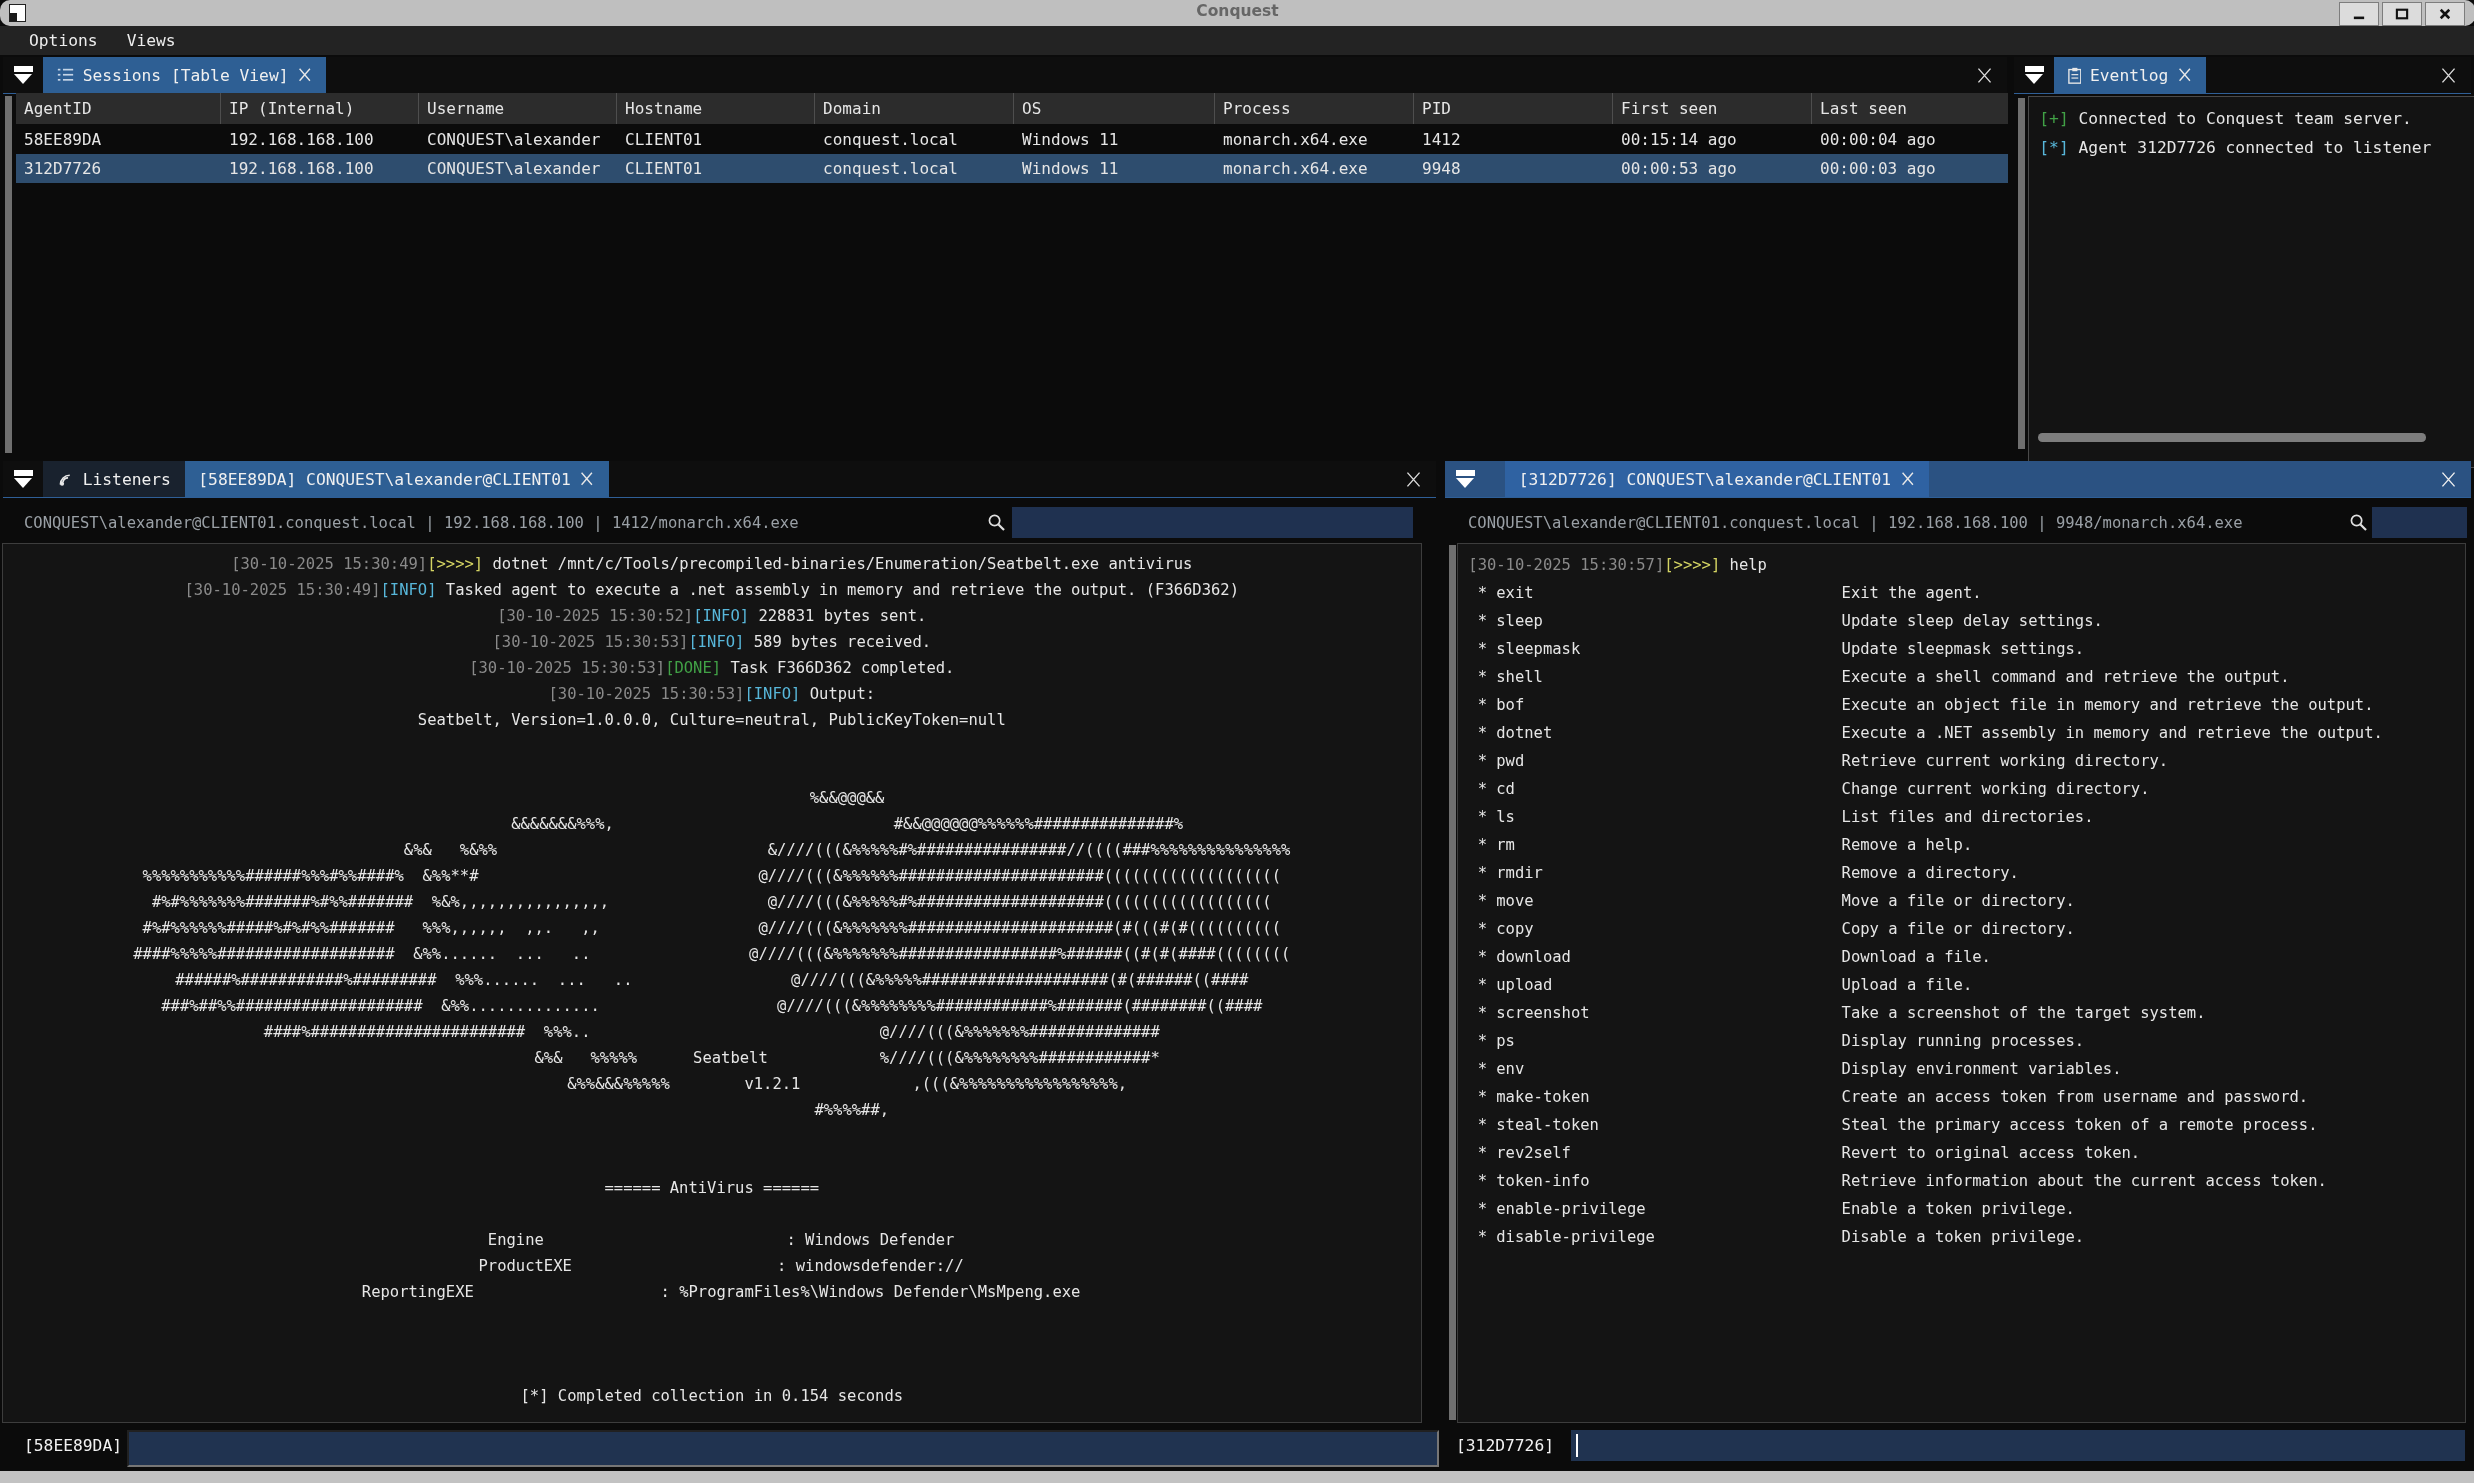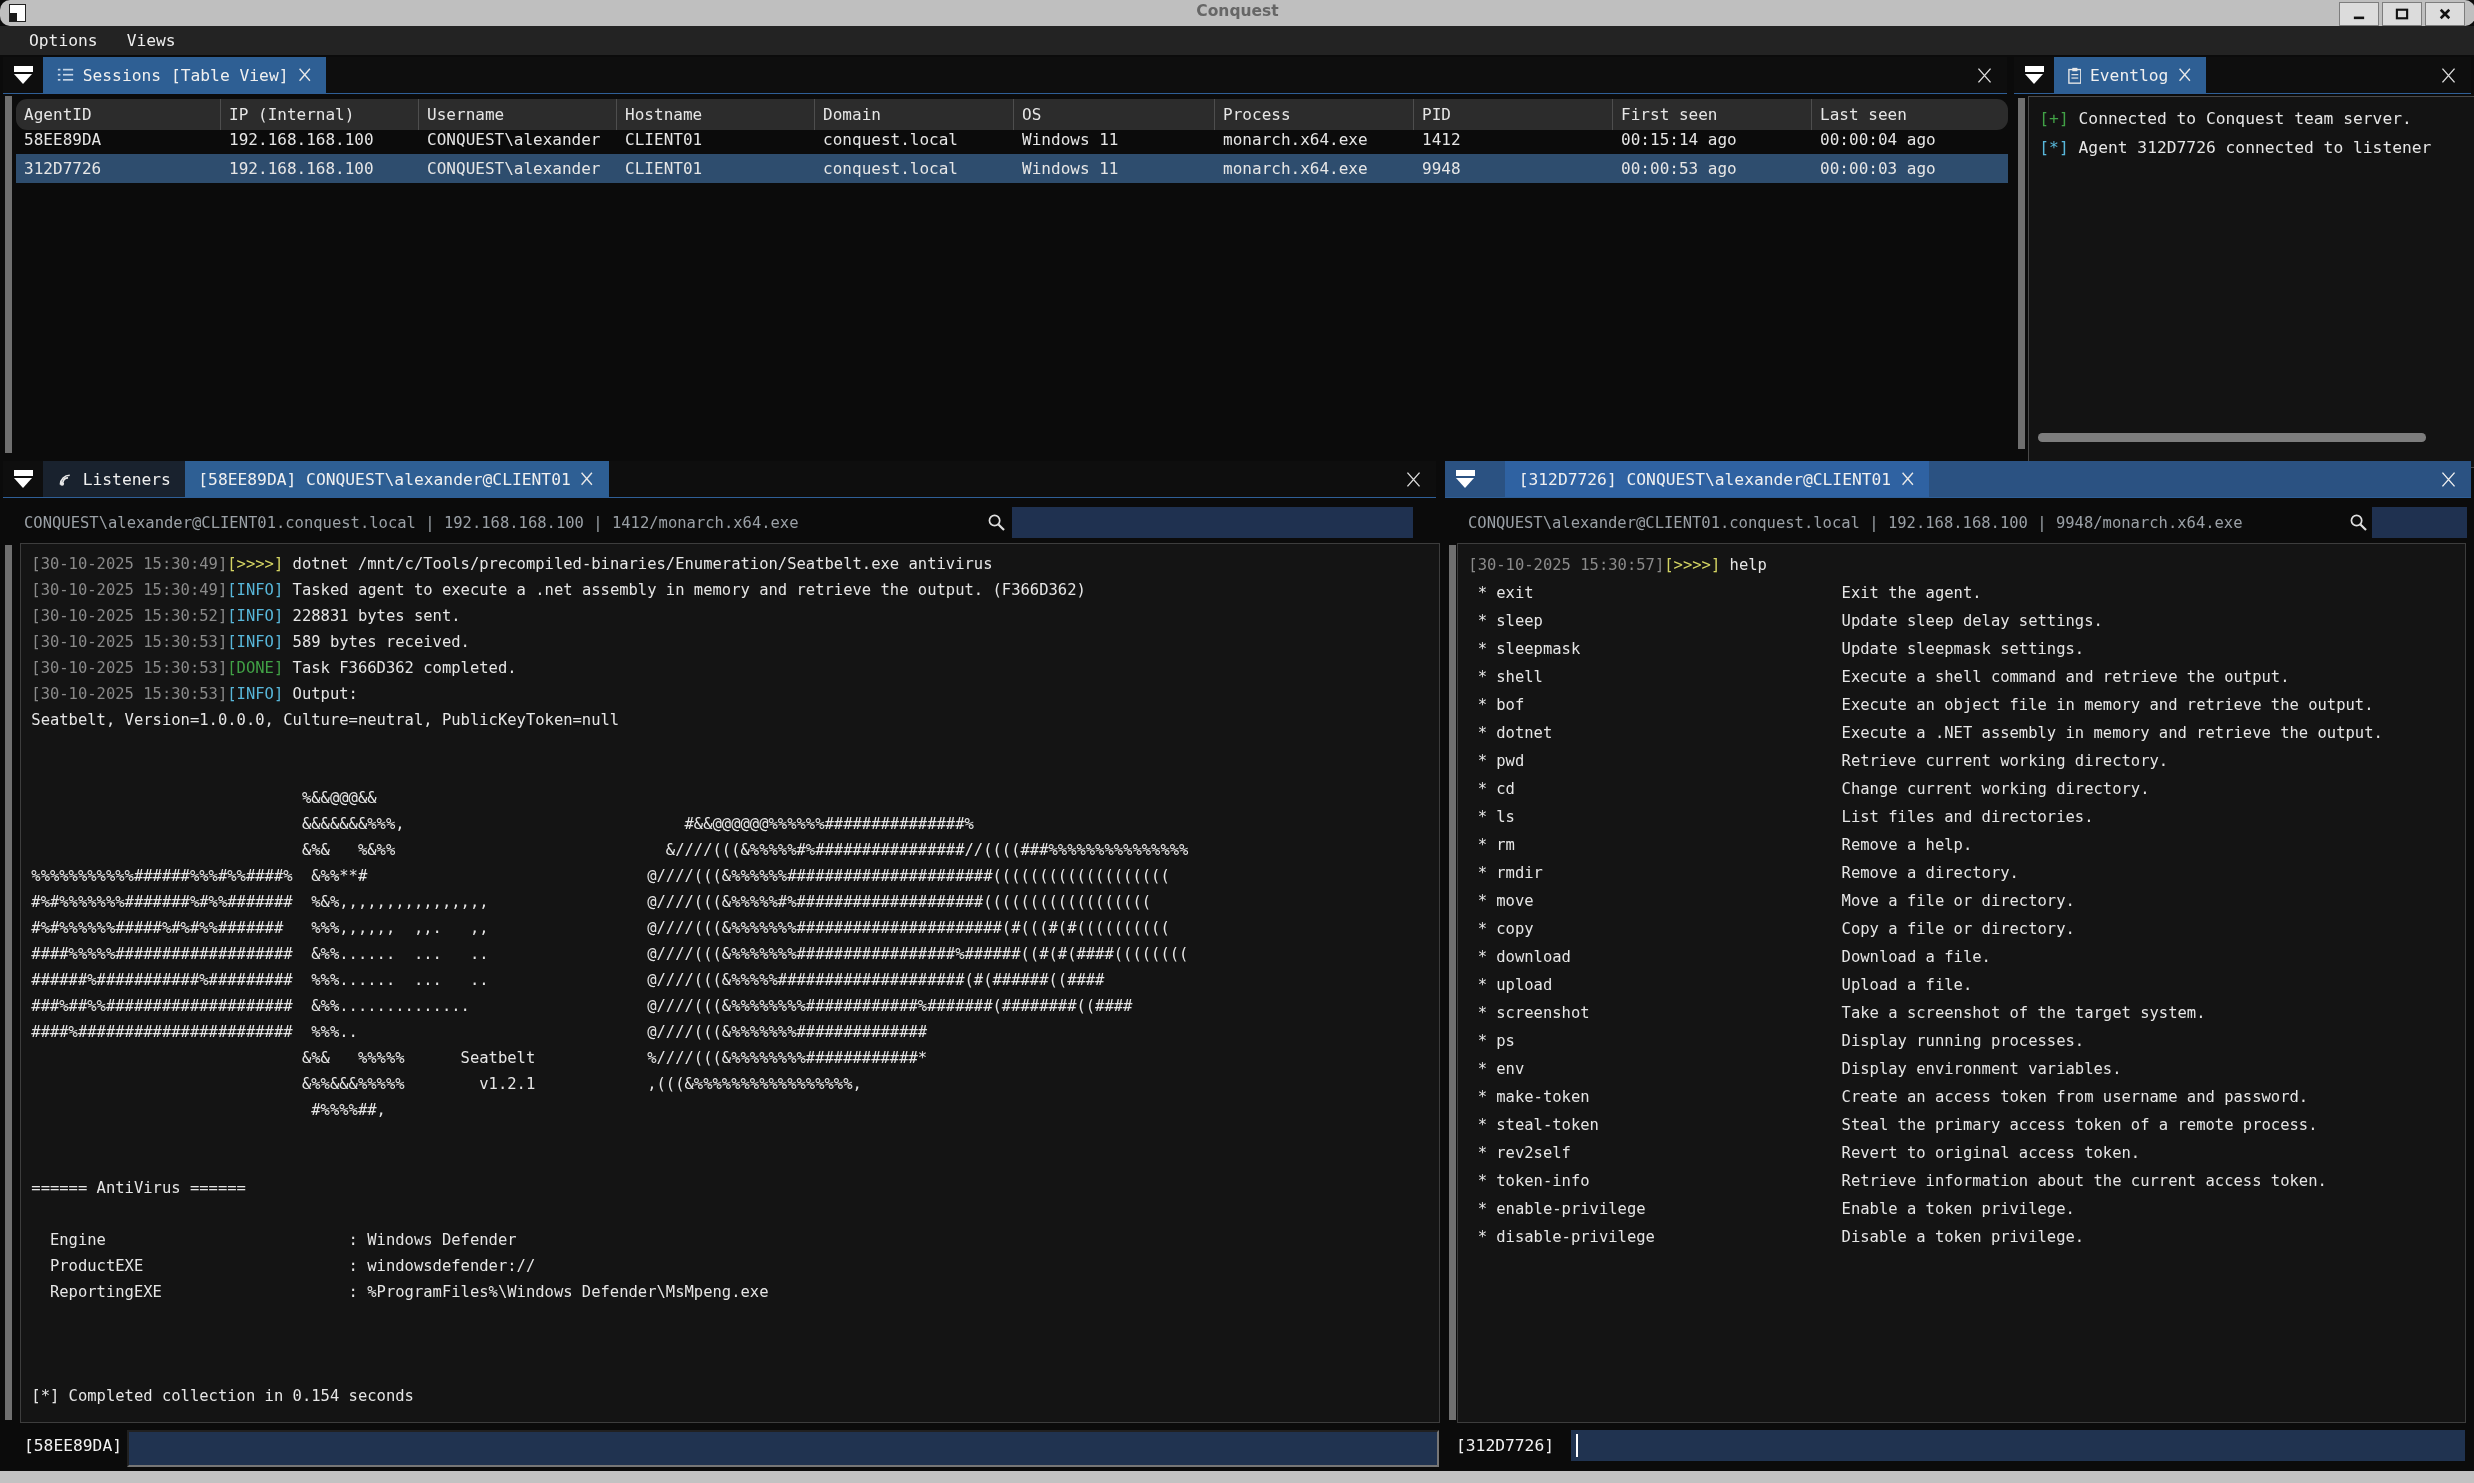--- a/index.html
+++ b/index.html
@@ -113,21 +113,21 @@
           </svg>
       </span>
     </div>
     <div class="panel-x">
       <svg width="19" height="19" viewBox="0 0 22 22">
           <path d="M4 3 L18 19 M18 3 L4 19" stroke="#dcdcdc" stroke-width="1.6" fill="none"></path>
         </svg>
     </div>
   </div>
   <div class="scrollbar-v" style="left:5.2px;top:96px;height:357px;"></div>
-  <div class="thead" style="left:15.5px;top:99px;width:1992px;border-radius:11px;">
+  <div class="thead" style="left:15.5px;top:93px;width:1992px;">
     <div class="tcell">AgentID</div>
     <div class="tcell">IP (Internal)</div>
     <div class="tcell">Username</div>
     <div class="tcell">Hostname</div>
     <div class="tcell">Domain</div>
     <div class="tcell">OS</div>
     <div class="tcell">Process</div>
     <div class="tcell">PID</div>
     <div class="tcell">First seen</div>
     <div class="tcell">Last seen</div>
@@ -224,21 +224,21 @@
   </div>
   <div class="status-row" style="left:24px;top:507px;height:31px;">CONQUEST\alexander@CLIENT01.conquest.local | 192.168.168.100 | 1412/monarch.x64.exe</div>
   <span class="icon" style="position:absolute;left:986px;top:512px;">
     <svg width="20.6" height="20.6" viewBox="0 0 24 24">
         <circle cx="10" cy="10" r="6" fill="none" stroke="#e0e0e0" stroke-width="2"></circle>
         <line x1="14.5" y1="14.5" x2="21" y2="21" stroke="#e0e0e0" stroke-width="2.6"></line>
       </svg>
   </span>
   <input class="search-input" style="left: 1012px; top: 507px; width: 397px;" value="">
   <div class="scrollbar-v" style="left:5.2px;top:545px;height:875px;"></div>
-  <div class="console" style="left:20px;top:543px;width:1397px;height:864px;">
+  <div class="console" style="left:2px;top:543px;width:1397px;height:864px;text-align:center;">
       <div class="cline"><span class="t-ts">[30-10-2025 15:30:49]</span><span class="t-cmd">[&gt;&gt;&gt;&gt;]</span><span class=""> dotnet /mnt/c/Tools/precompiled-binaries/Enumeration/Seatbelt.exe antivirus</span></div>
       <div class="cline"><span class="t-ts">[30-10-2025 15:30:49]</span><span class="t-info">[INFO]</span><span class=""> Tasked agent to execute a .net assembly in memory and retrieve the output. (F366D362)</span></div>
       <div class="cline"><span class="t-ts">[30-10-2025 15:30:52]</span><span class="t-info">[INFO]</span><span class=""> 228831 bytes sent.</span></div>
       <div class="cline"><span class="t-ts">[30-10-2025 15:30:53]</span><span class="t-info">[INFO]</span><span class=""> 589 bytes received.</span></div>
       <div class="cline"><span class="t-ts">[30-10-2025 15:30:53]</span><span class="t-done">[DONE]</span><span class=""> Task F366D362 completed.</span></div>
       <div class="cline"><span class="t-ts">[30-10-2025 15:30:53]</span><span class="t-info">[INFO]</span><span class=""> Output:</span></div>
       <div class="cline">Seatbelt, Version=1.0.0.0, Culture=neutral, PublicKeyToken=null</div>
       <div class="cline"> </div>
       <div class="cline"> </div>
       <div class="cline">                             %&amp;&amp;@@@&amp;&amp;</div>

